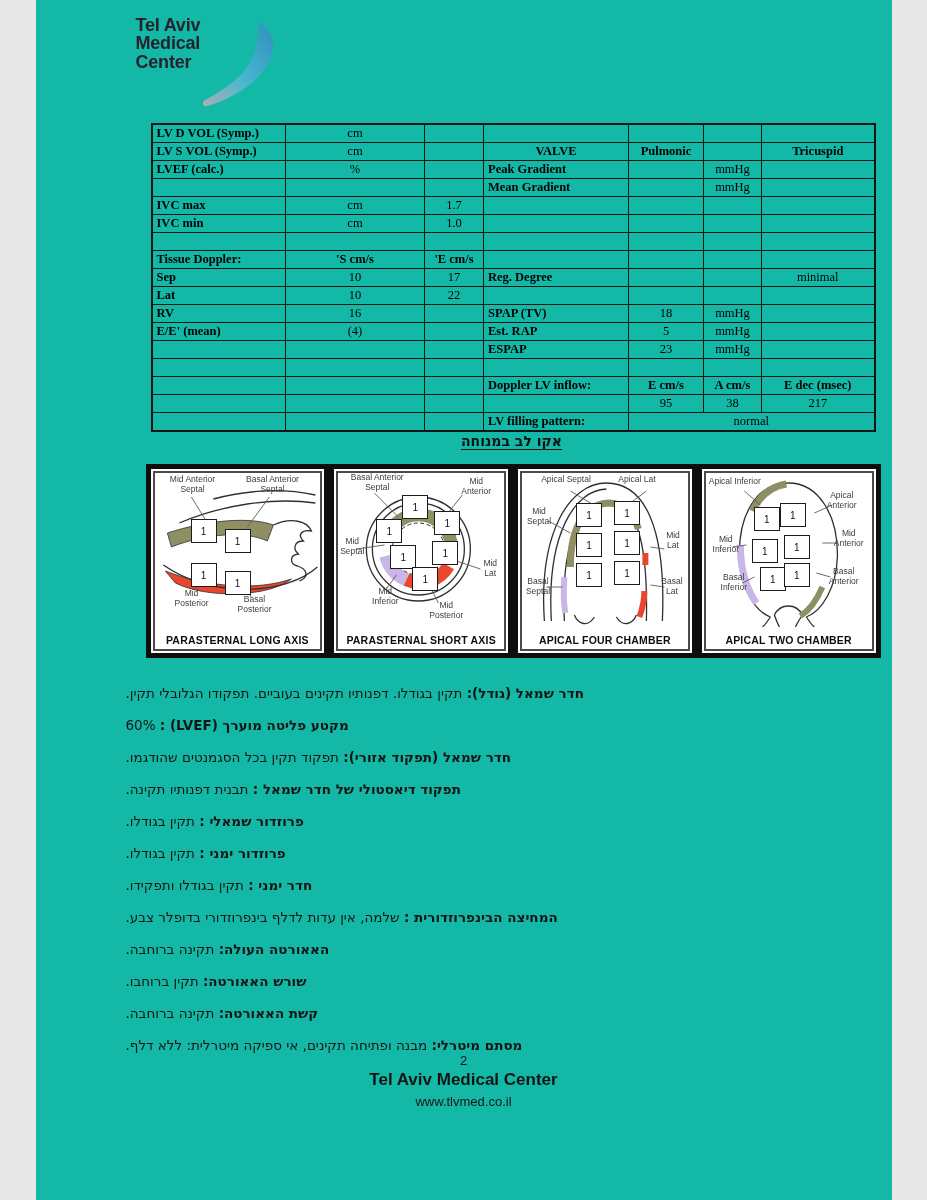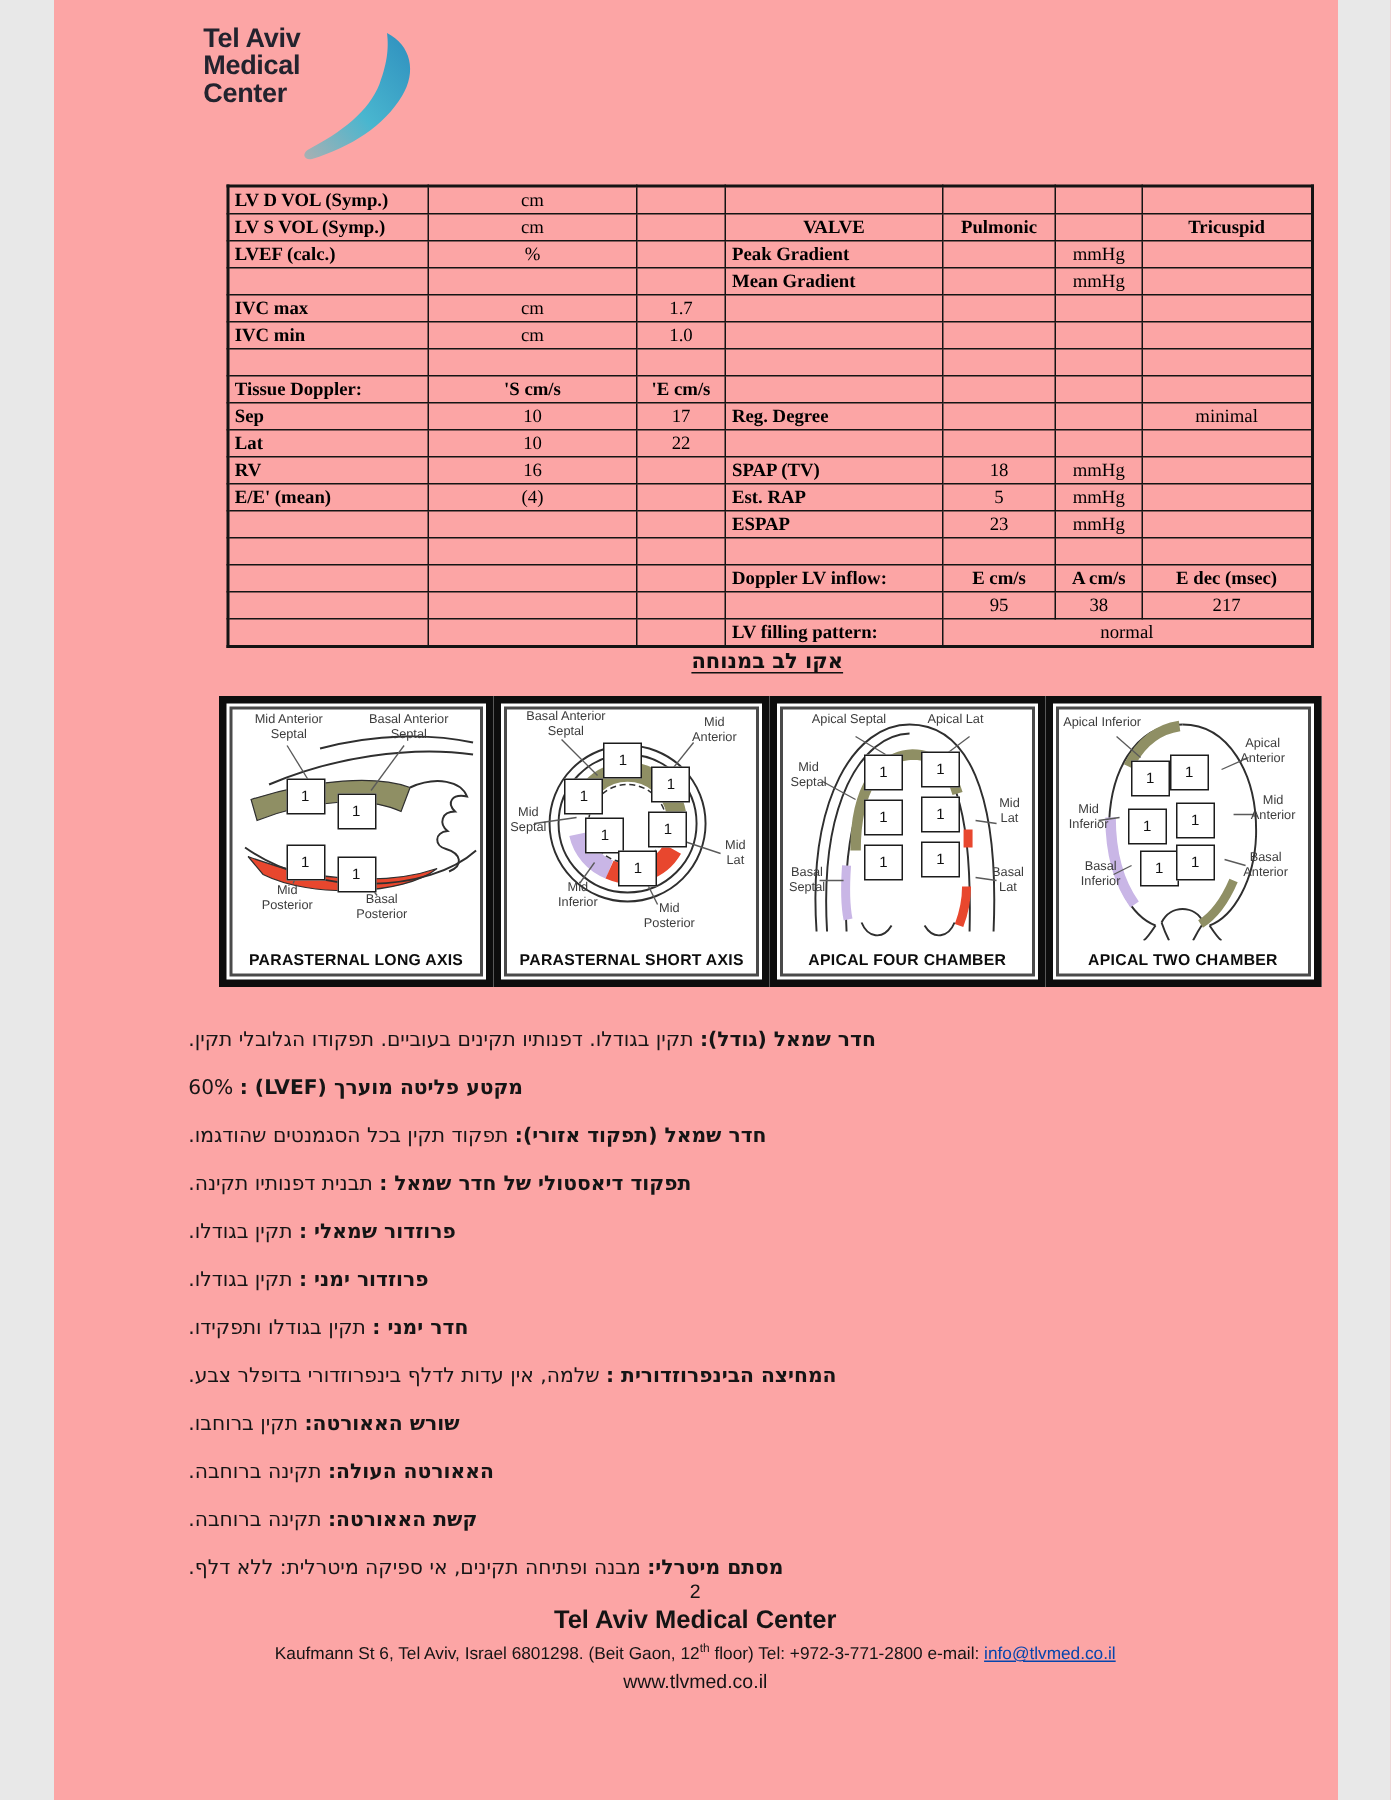--- a/index.html
+++ b/index.html
@@ -1,16 +1,16 @@
 <!DOCTYPE html>
 <html lang="he"><head>
 <meta charset="utf-8">
 <style>
   html,body{margin:0;padding:0;background:#e8e8e8;}
-  .page{position:relative;width:856px;height:1200px;margin:0 auto;background:#fca5a5;
+  .page{position:relative;width:856px;height:1200px;margin:0 auto;background:#14b8a6;
         font-family:"Liberation Sans",sans-serif;color:#111;overflow:hidden;}
 
   
   .logo{position:absolute;left:100px;top:16px;width:150px;height:100px;}
   .logo-text{font-weight:bold;font-size:18px;line-height:1.02;color:#23232e;letter-spacing:-.2px;}
   .logo-swoosh{position:absolute;left:62px;top:4px;width:80px;height:92px;}
 
   
   table.meas{position:absolute;left:115px;top:123px;width:723px;border-collapse:collapse;
              table-layout:fixed;border:2px solid #141414;}
@@ -395,28 +395,25 @@
 
   <div class="findings">
     <div class="finding"><b>חדר שמאל (גודל):</b><span> תקין בגודלו. דפנותיו תקינים בעוביים. תפקודו הגלובלי תקין.</span></div>
     <div class="finding"><b>מקטע פליטה מוערך (LVEF) :</b><span> 60%</span></div>
     <div class="finding"><b>חדר שמאל (תפקוד אזורי):</b><span> תפקוד תקין בכל הסגמנטים שהודגמו.</span></div>
     <div class="finding"><b>תפקוד דיאסטולי של חדר שמאל :</b><span> תבנית דפנותיו תקינה.</span></div>
     <div class="finding"><b>פרוזדור שמאלי :</b><span> תקין בגודלו.</span></div>
     <div class="finding"><b>פרוזדור ימני :</b><span> תקין בגודלו.</span></div>
     <div class="finding"><b>חדר ימני :</b><span> תקין בגודלו ותפקידו.</span></div>
     <div class="finding"><b>המחיצה הבינפרוזדורית :</b><span> שלמה, אין עדות לדלף בינפרוזדורי בדופלר צבע.</span></div>
+    <div class="finding"><b>האאורטה העולה:</b><span> תקינה ברוחבה.</span></div>
     <div class="finding"><b>שורש האאורטה:</b><span> תקין ברוחבו.</span></div>
-    <div class="finding"><b>האאורטה העולה:</b><span> תקינה ברוחבה.</span></div>
     <div class="finding"><b>קשת האאורטה:</b><span> תקינה ברוחבה.</span></div>
     <div class="finding"><b>מסתם מיטרלי:</b><span> מבנה ופתיחה תקינים,  אי ספיקה מיטרלית: ללא דלף.</span></div>
   </div>
 
   <div class="footer">
     <div class="page-number">2</div>
     <div class="footer-title">Tel Aviv Medical Center</div>
-    <div class="footer-address">
-      <span>Kaufmann St 6, Tel Aviv, Israel 6801298. (Beit Gaon, 12</span><sup>th</sup><span> floor) Tel: +972-3-771-2800 e-mail: </span><a class="footer-email">info@tlvmed.co.il</a>
-    </div>
     <div class="footer-website">www.tlvmed.co.il</div>
   </div>
 
 </div>
 
 </body></html>

